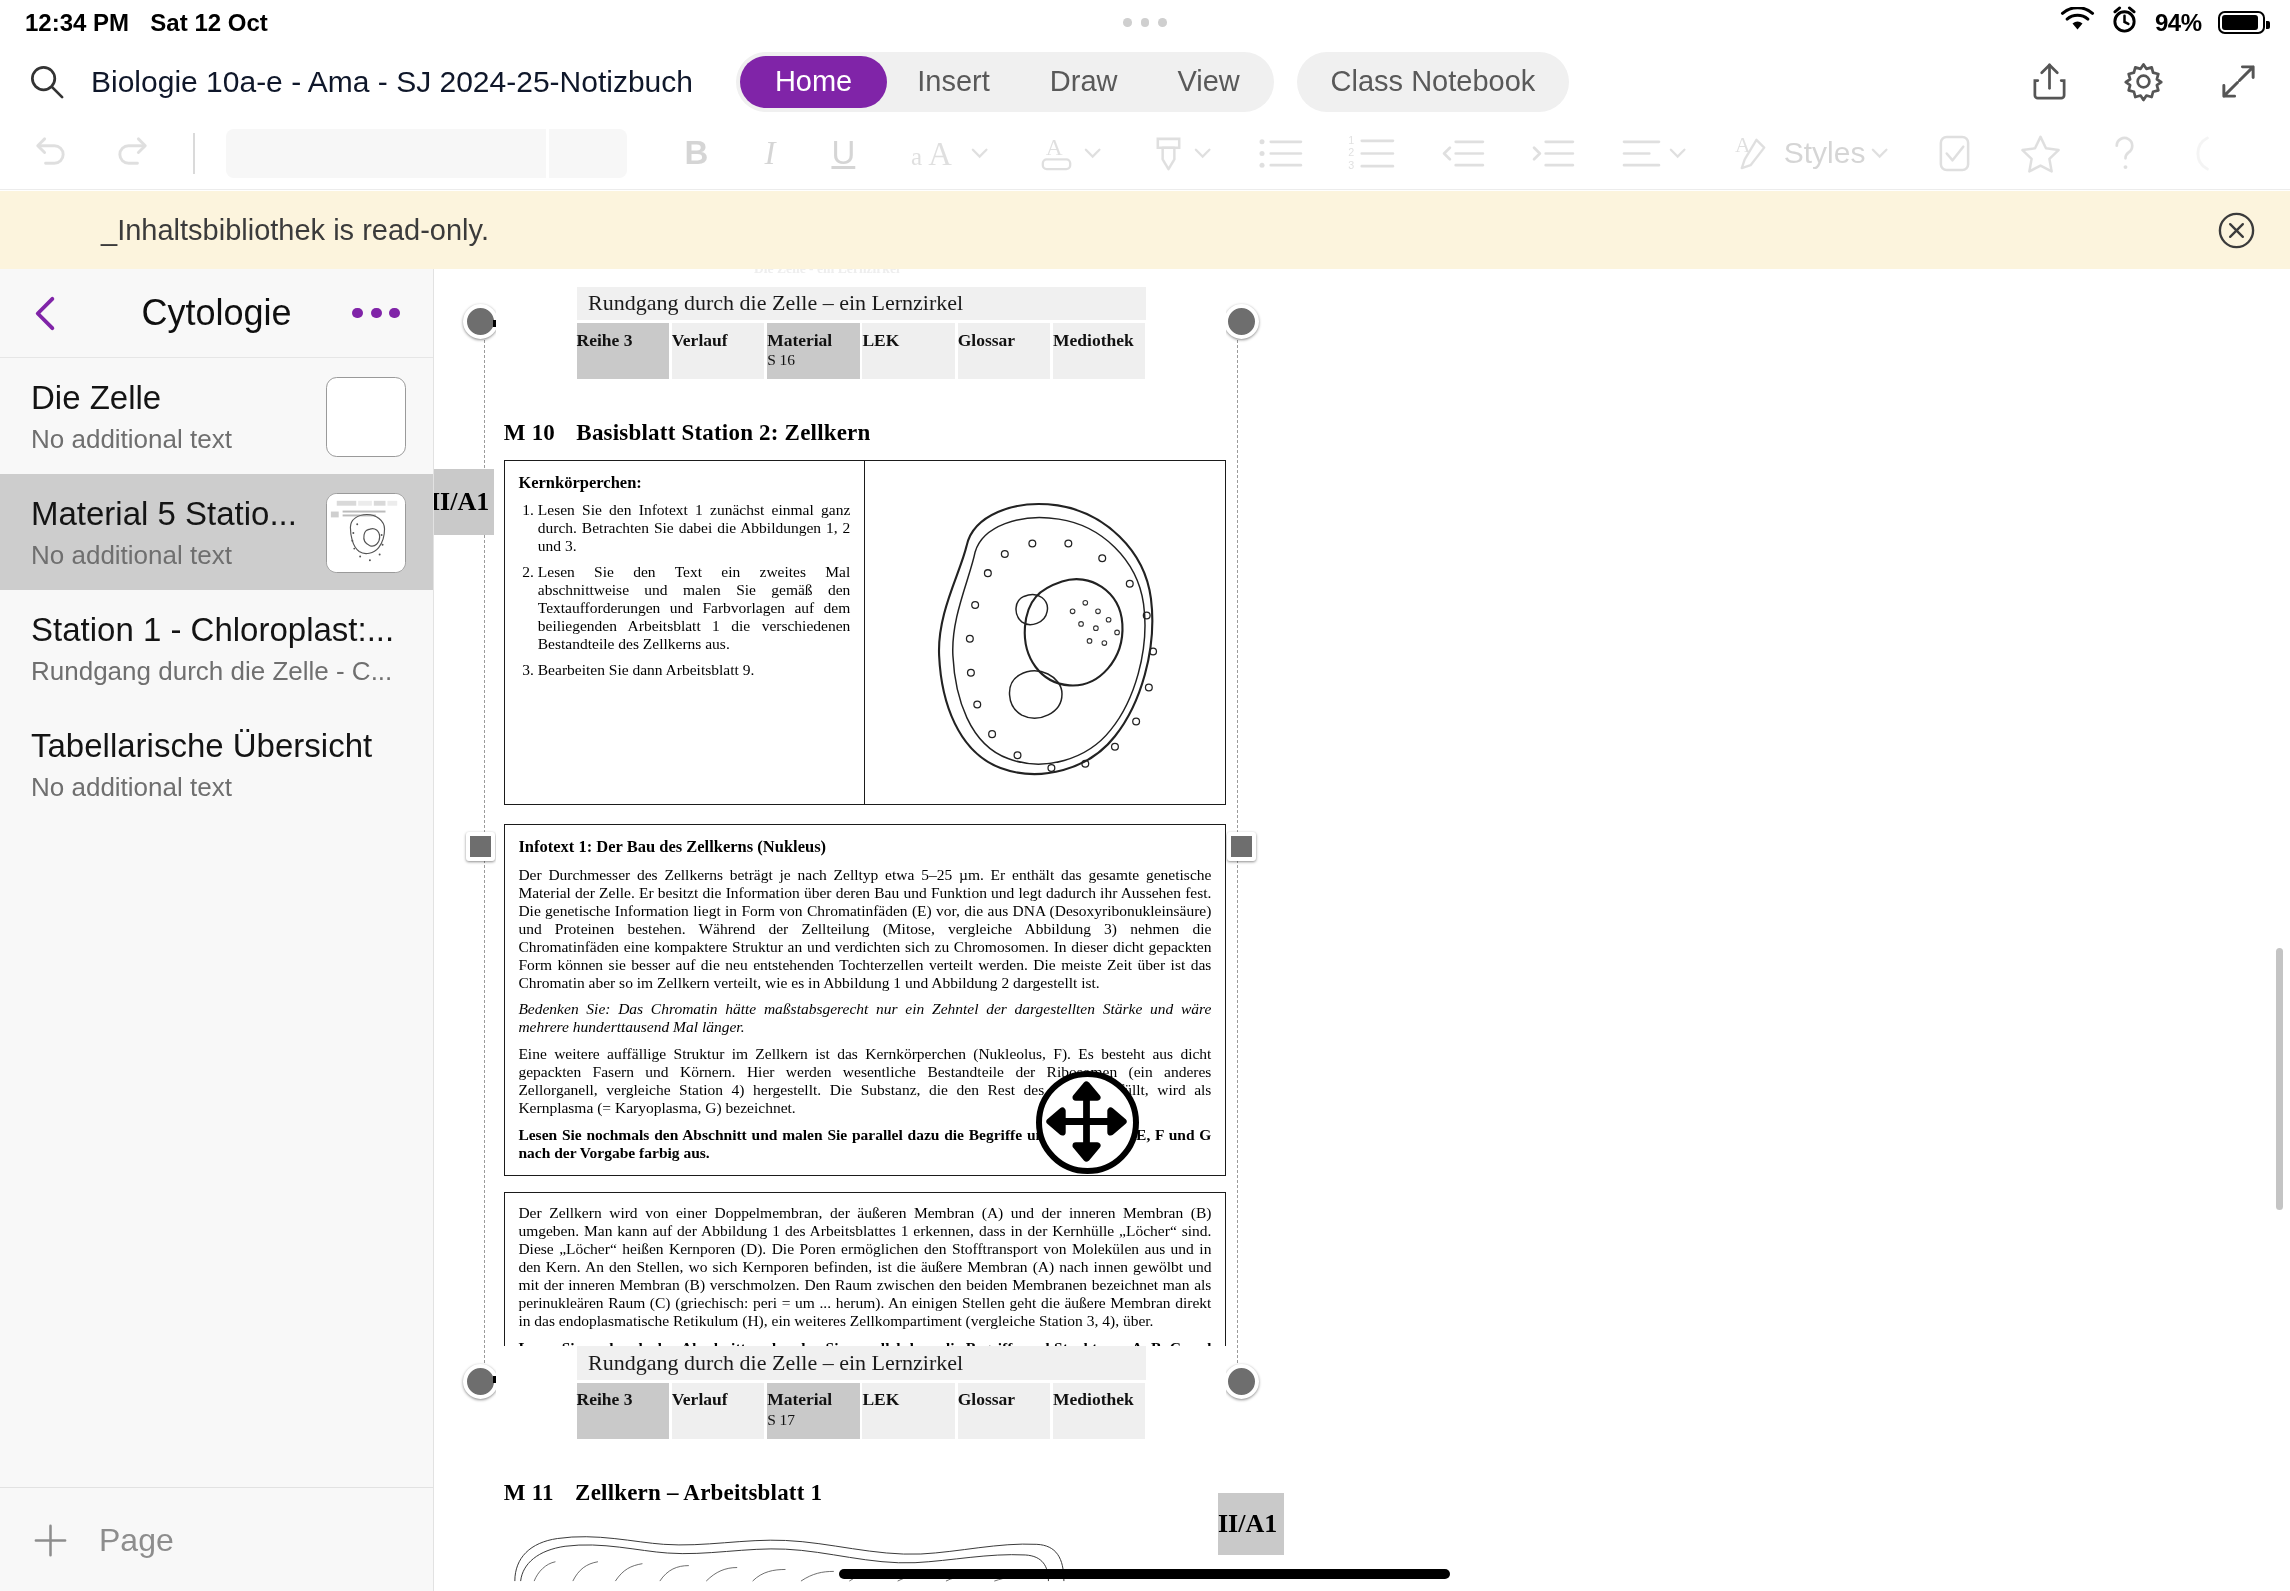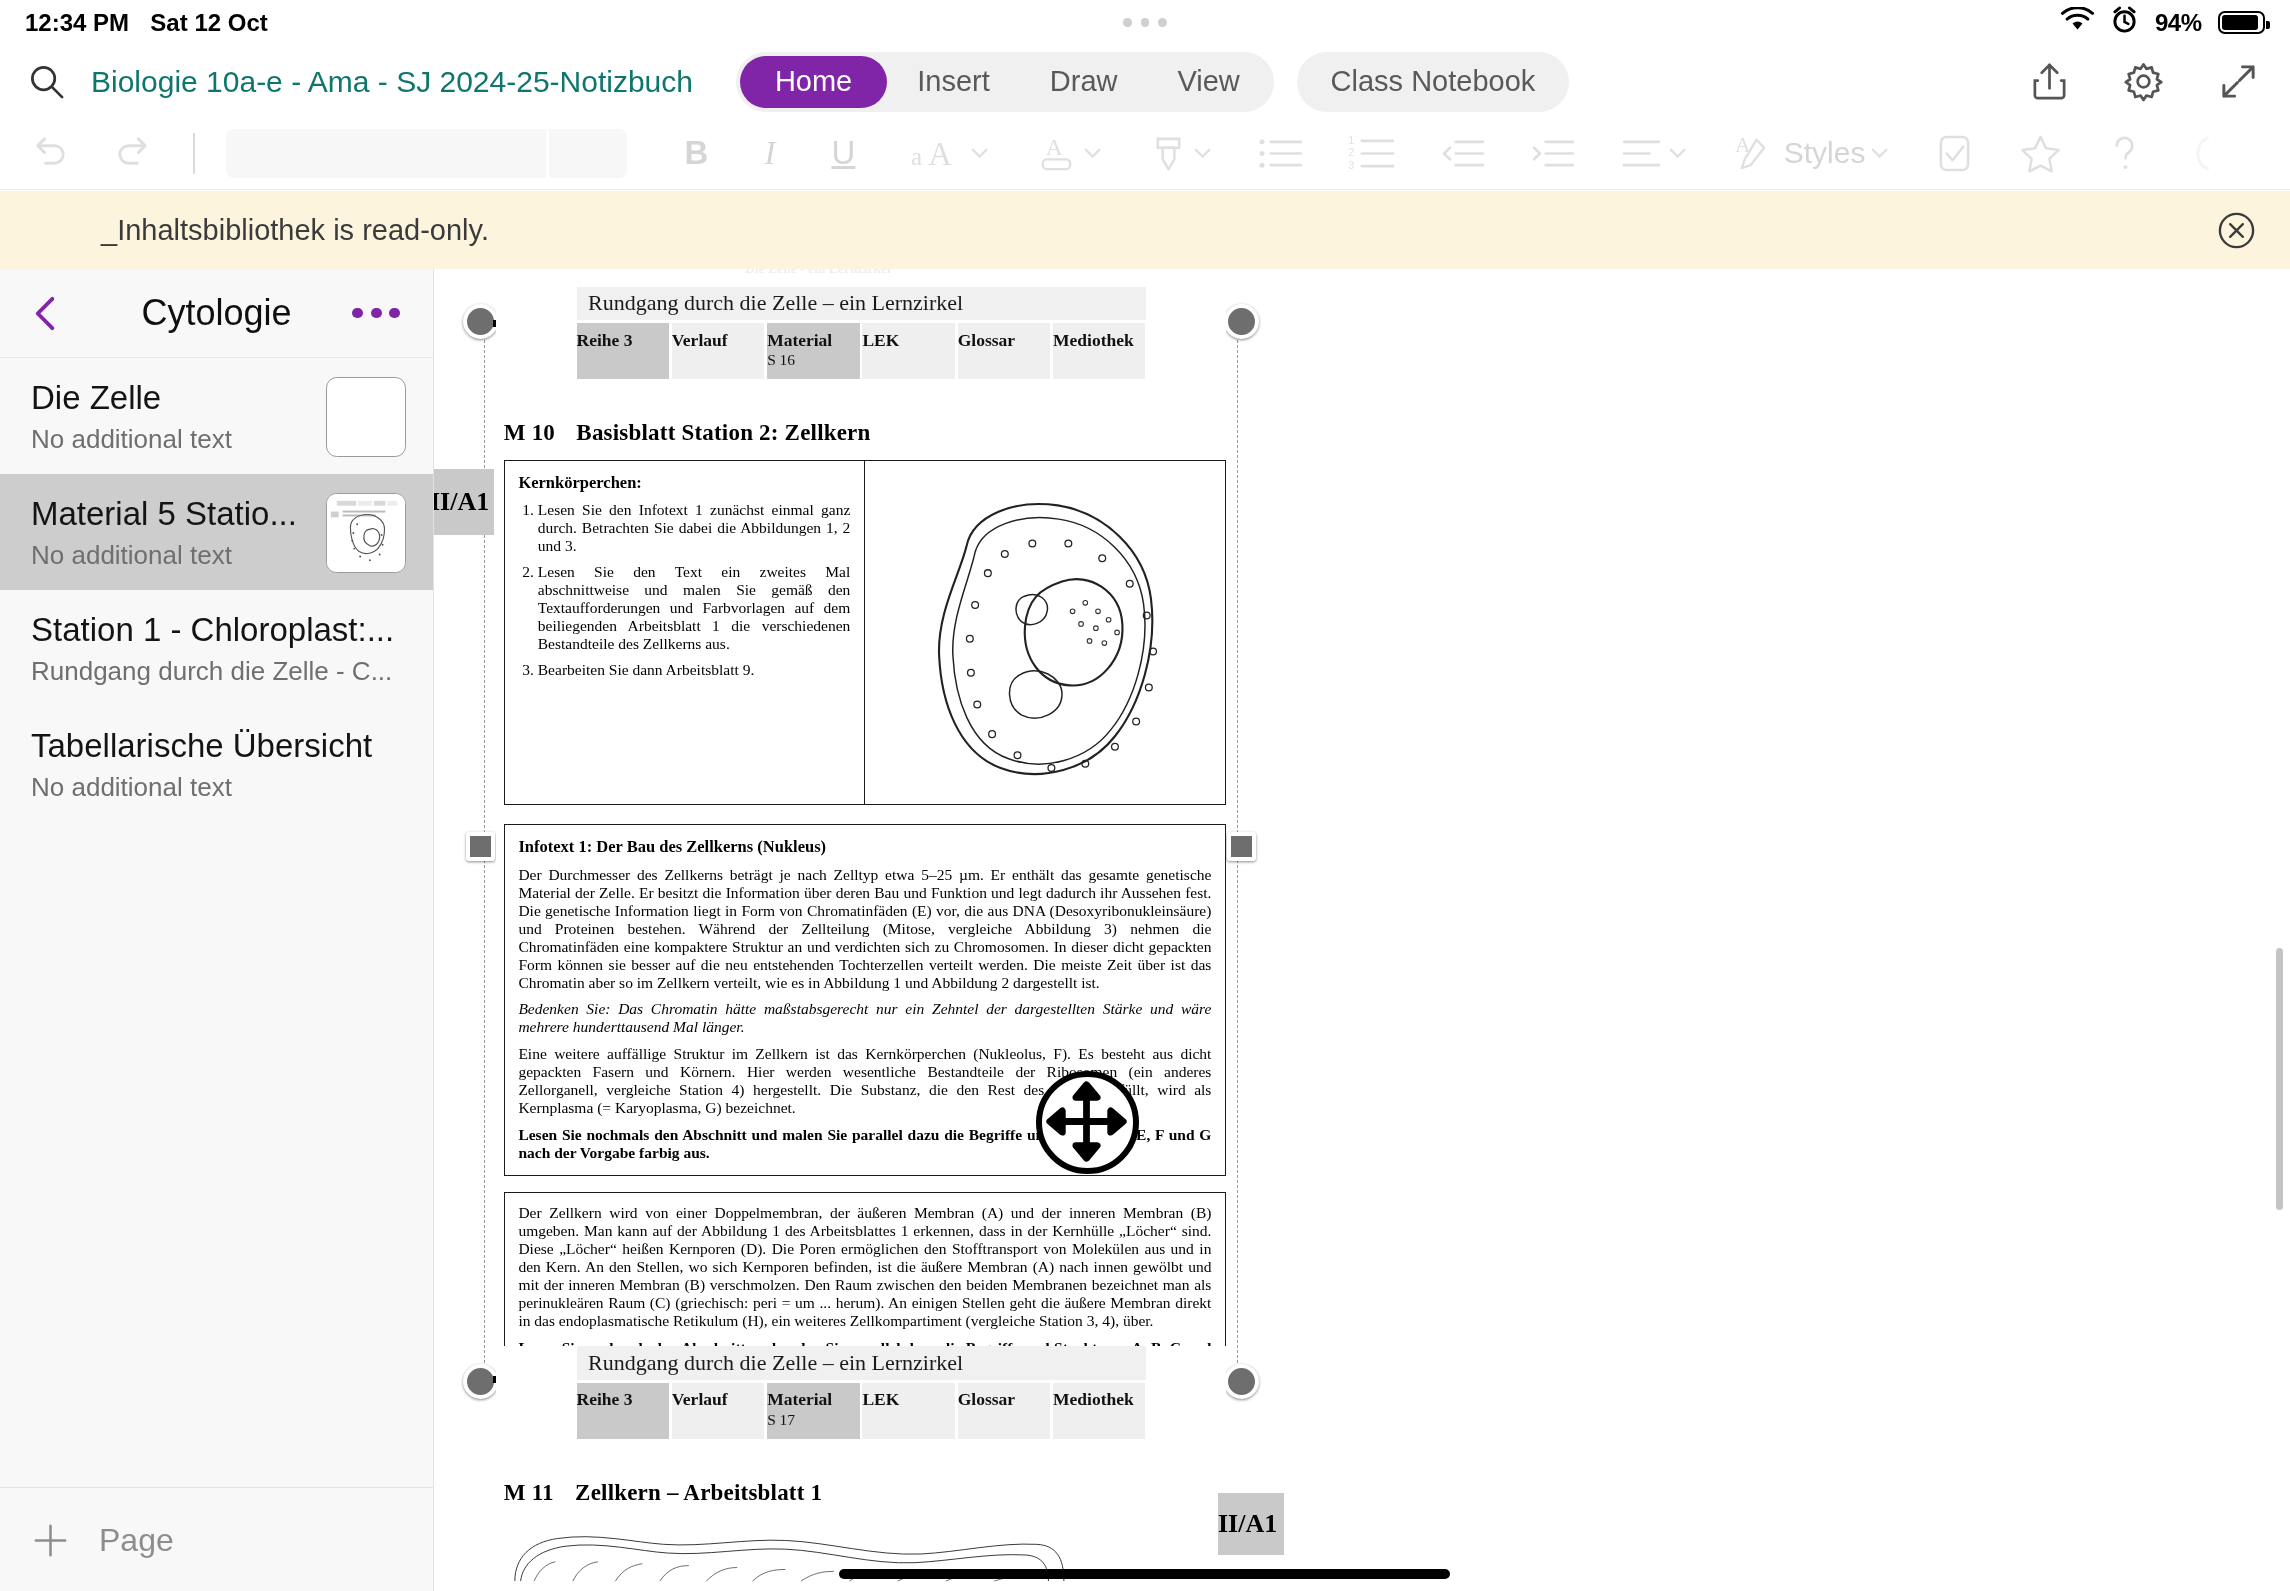--- a/index.html
+++ b/index.html
@@ -33,21 +33,21 @@
   }
   .batt .fill { background: #000; height: 100%; width: 94%; border-radius: 2.9px; }
 
   
   .appbar {
     position: absolute; top: 45px; left: 0; width: 2290px; height: 73px;
     display: flex; align-items: center; background: #fff;
   }
   .search-ico { margin-left: 27px; width: 39px; height: 39px; }
   .nb-title {
-    margin-left: 25px; font-size: 30px; color: #0f766e; white-space: nowrap;
+    margin-left: 25px; font-size: 30px; color: #0f172a; white-space: nowrap;
   }
   .tabgroup {
     margin-left: 43px; height: 60px; background: #f0f0f0; border-radius: 30px;
     display: flex; align-items: center; padding: 0 3.9px;
   }
   .tab {
     height: 52px; padding: 0 30px; border-radius: 26px; display: flex;
     align-items: center; font-size: 29px; color: #595959; white-space: nowrap;
   }
   .tab.active { background: #8024a8; color: #fff; font-weight: 400; padding: 0 35px; }
@@ -483,21 +483,21 @@
         <svg width="39" height="39" viewBox="0 0 40 40">
             <path d="M20 5v30M5 20h30" stroke="#8d8d8d" stroke-width="2.6" stroke-linecap="round"></path>
           </svg>
       </span>
       <span class="lbl">Page</span>
     </div>
   </div>
 
   <div class="canvas">
 
-    <div class="ghost" style="left:311px;top:-7.8px;font-size:13.6px;">Die Zelle - ein Lernzirkel</div>
+    <div class="ghost" style="left:320px;top:-7.8px;font-size:13.6px;">Die Zelle - ein Lernzirkel</div>
     <div class="ghost" style="left:485px;top:367px;font-size:25px;">M 9&nbsp;&nbsp; Chloroplastenmodell</div>
 
     <div class="selframe">
       <span class="hdl circ tl"></span>
       <span class="hdl sq tc"></span>
       <span class="hdl circ tr"></span>
       <span class="hdl sq lc"></span>
       <span class="hdl sq rc"></span>
       <span class="hdl circ bl"></span>
       <span class="hdl sq bc"></span>

